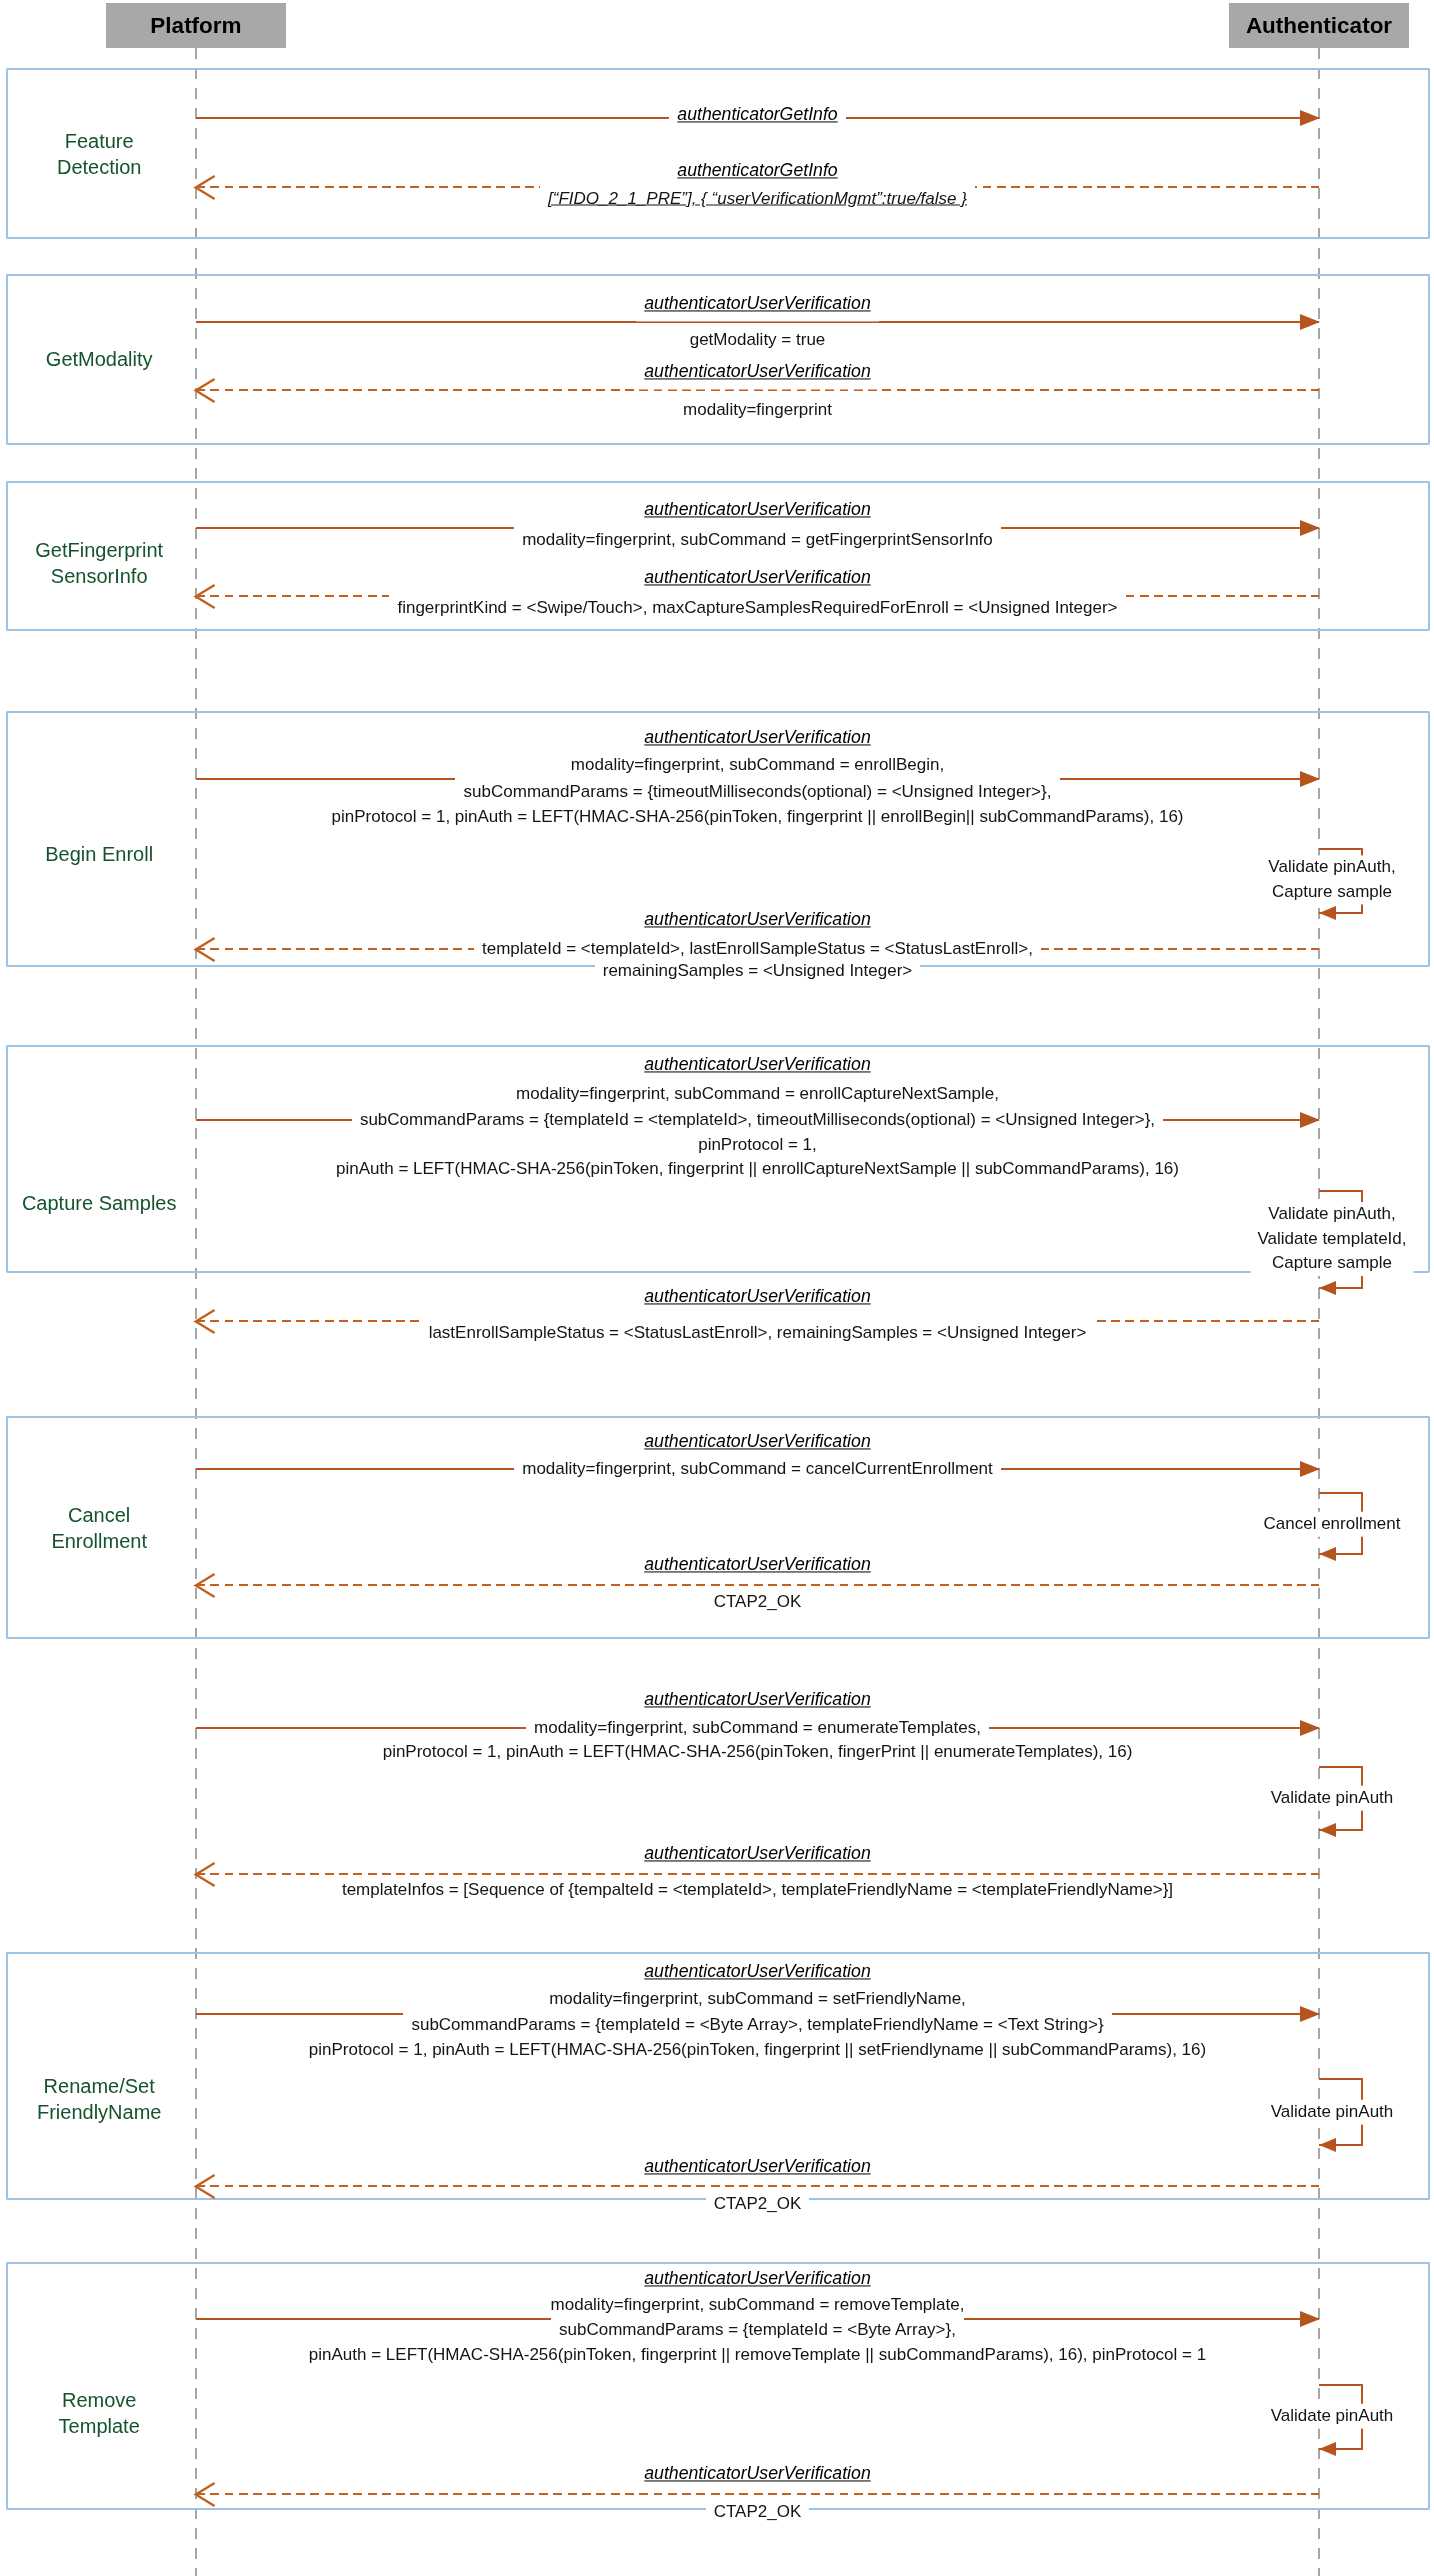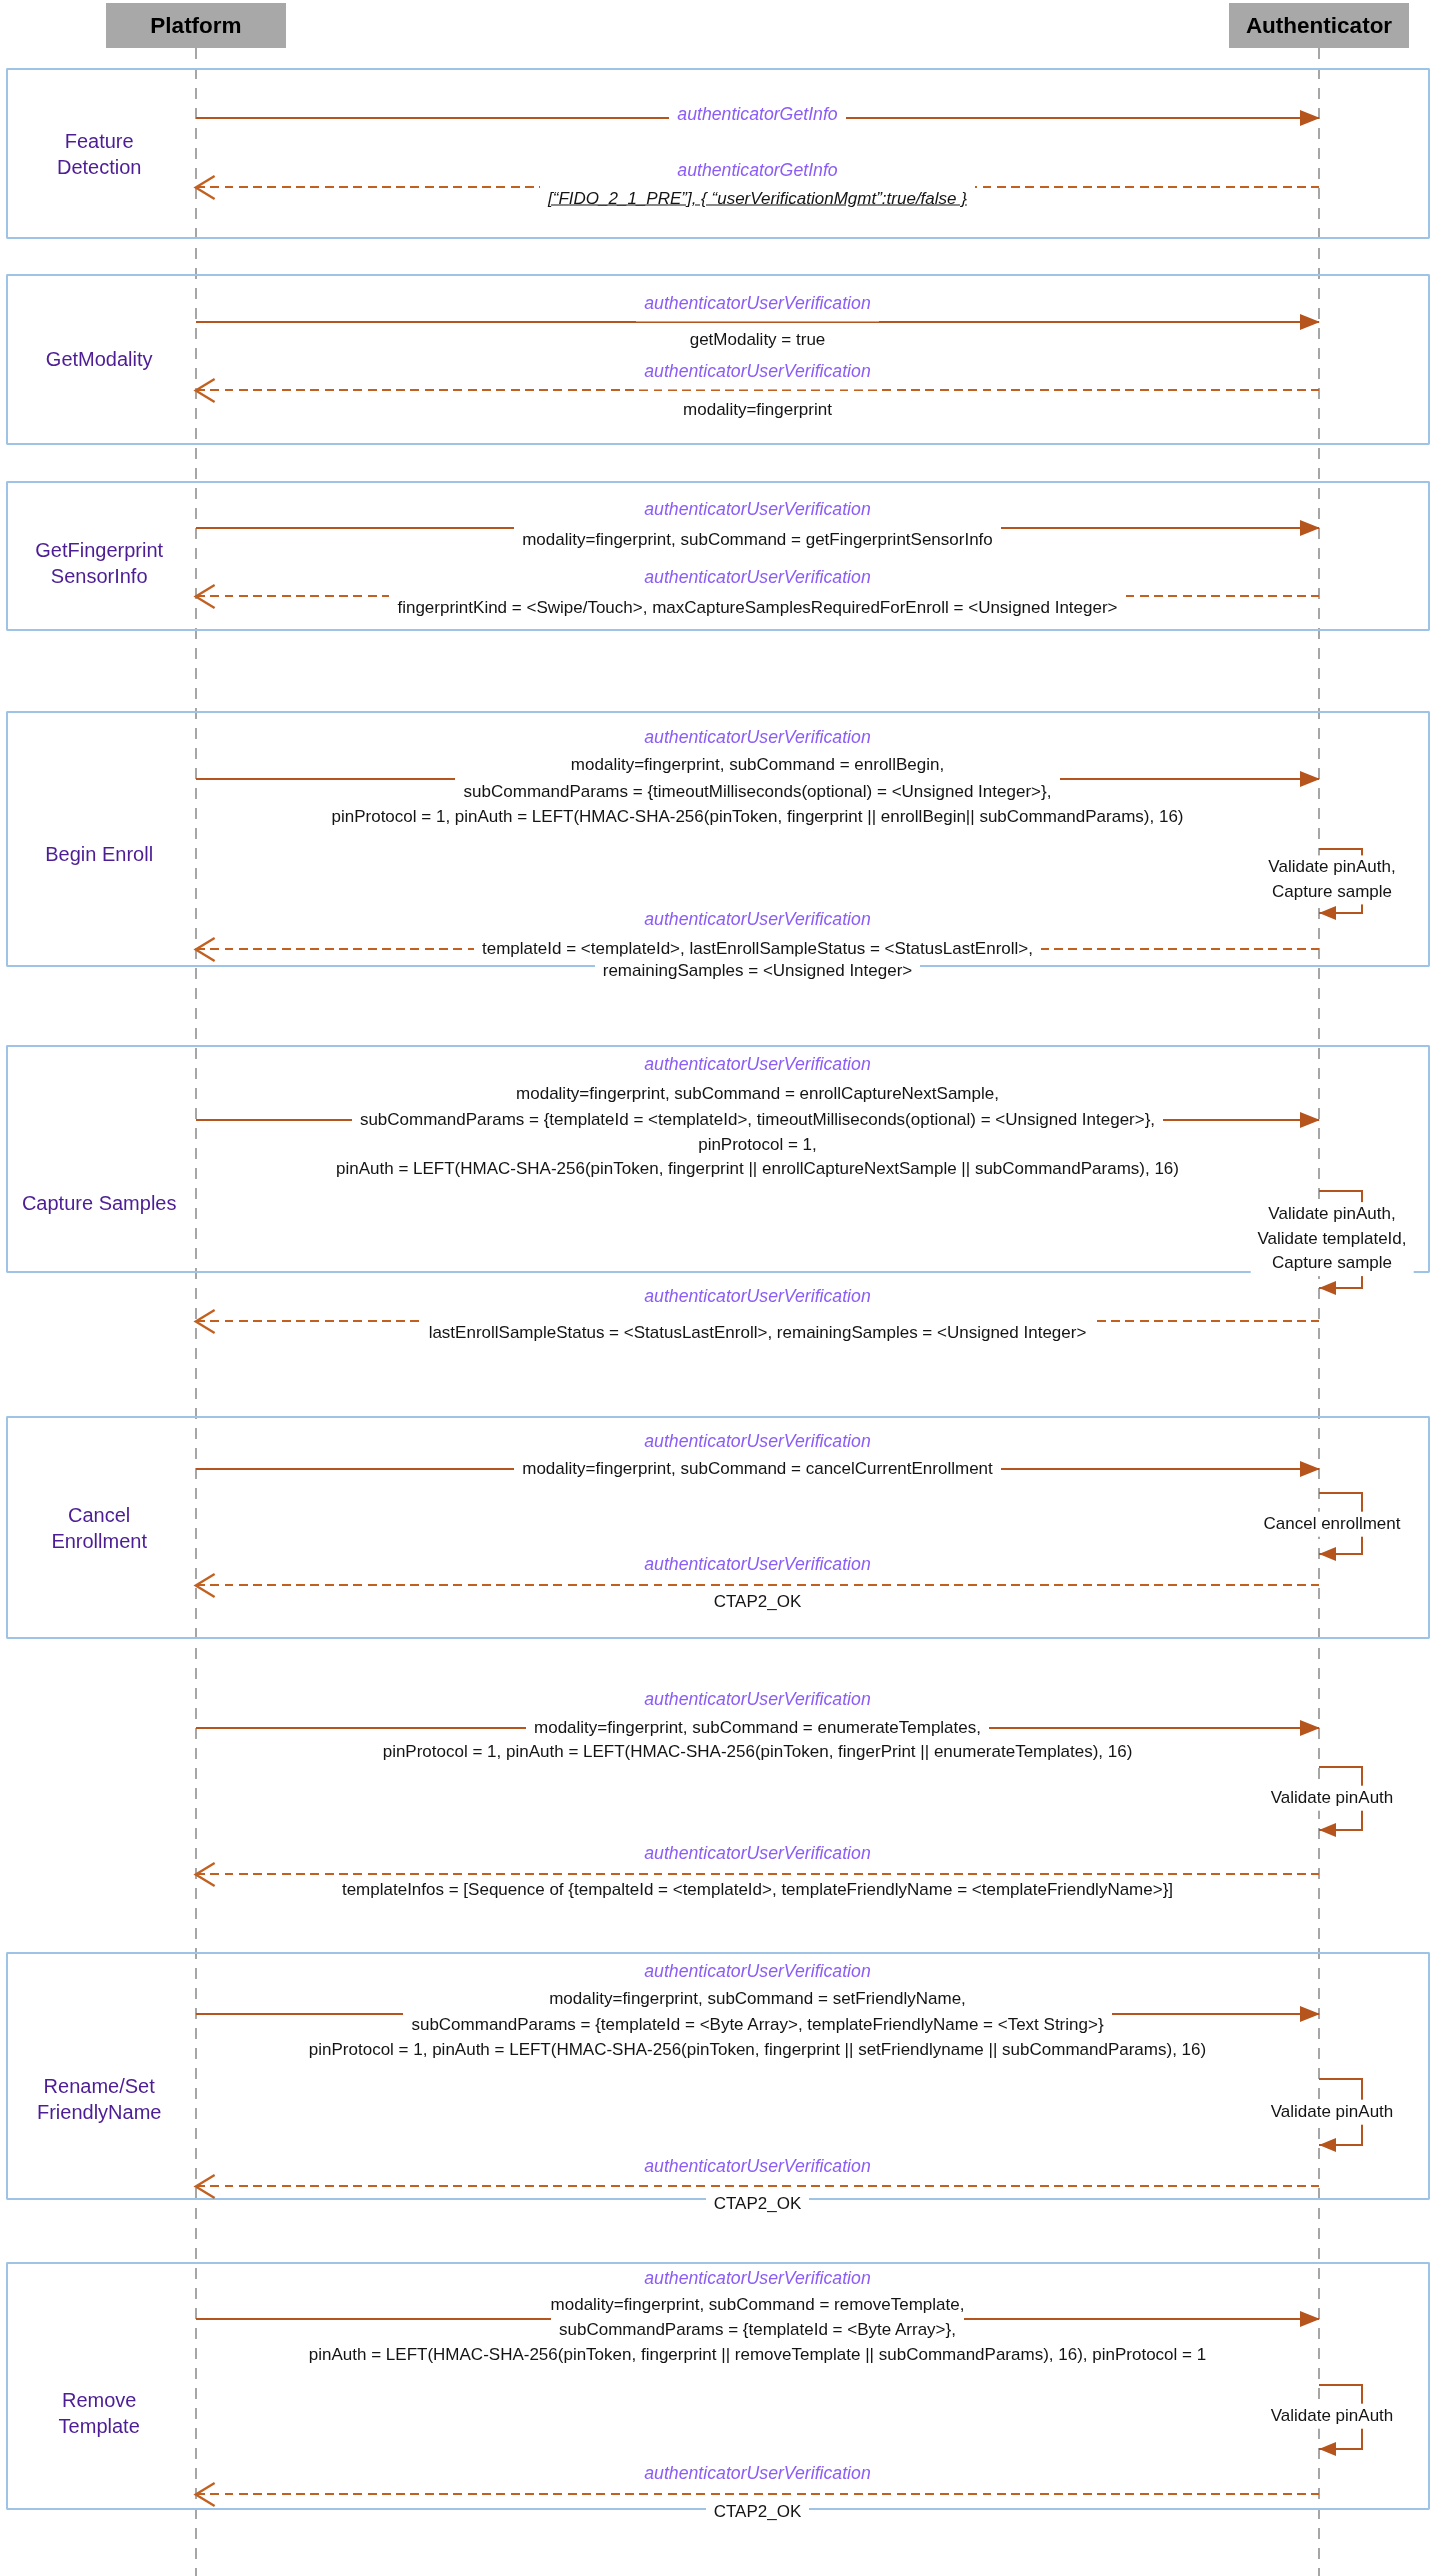--- a/index.html
+++ b/index.html
@@ -10,37 +10,37 @@
   .actor { position:absolute; top:3.4px; width:180px; height:45px; background:#A8A8A8;
            color:#000; font-weight:bold; font-size:22.5px; display:flex;
            align-items:center; justify-content:center; }
   .lifeline { position:absolute; top:48px; height:2528px; width:2px;
               background:repeating-linear-gradient(180deg,#a6a6a6 0 11px,transparent 11px 20px); }
 
   
   .section { position:absolute; left:5.5px; width:1424px; border:2px solid #9DC3E6;
              box-sizing:border-box; border-radius:1.4px; }
   .section-title { position:absolute; left:8.2px; width:167px; transform:translateY(-50%);
-                   text-align:center; font-size:20px; line-height:26px; color:#4c1d95; }
+                   text-align:center; font-size:20px; line-height:26px; color:#14532d; }
 
   
   .lane { position:absolute; left:196px; top:0; width:1123px; height:2576px; }
 
   .aline { position:absolute; left:0; width:100%; height:2px; }
   .aline.solid  { background:#B5541C; }
   .aline.dashed { background:repeating-linear-gradient(90deg,#C2601F 0 8.9px,transparent 8.9px 14.3px); }
   .head-r { position:absolute; right:-0.7px; top:-7.5px; width:0; height:0;
             border-left:20.5px solid #B5541C; border-top:8.2px solid transparent;
             border-bottom:8.2px solid transparent; }
   .head-l { position:absolute; left:-2.7px; top:-12.3px; }
 
   .tl { position:absolute; left:0; width:100%; text-align:center;
         transform:translateY(-50%); white-space:nowrap; z-index:2; }
   .tl span { display:inline-block; background:#fff; padding:0 8.2px; line-height:27px; }
-  .tl.purple span { color:#8b5cf6; font-style:italic; font-size:17.7px; padding-bottom:4.1px; }
+  .tl.purple span { color:#000000; font-style:italic; font-size:17.7px; padding-bottom:4.1px;text-decoration:underline; }
   .tl.black span  { color:#141414; font-size:17px; }
   .tl.italic span { font-style:italic;text-decoration:underline; }
 
   
   .self-hook { position:absolute; left:1123px; width:44px; border:2px solid #B5541C;
                border-left:none; box-sizing:border-box; z-index:1; }
   .self-hook .tri { position:absolute; left:0; bottom:-7.5px; width:0; height:0;
                     border-right:17.7px solid #B5541C; border-top:7.5px solid transparent;
                     border-bottom:7.5px solid transparent; }
   .self-text { position:absolute; left:1136px; transform:translate(-50%,-50%);

